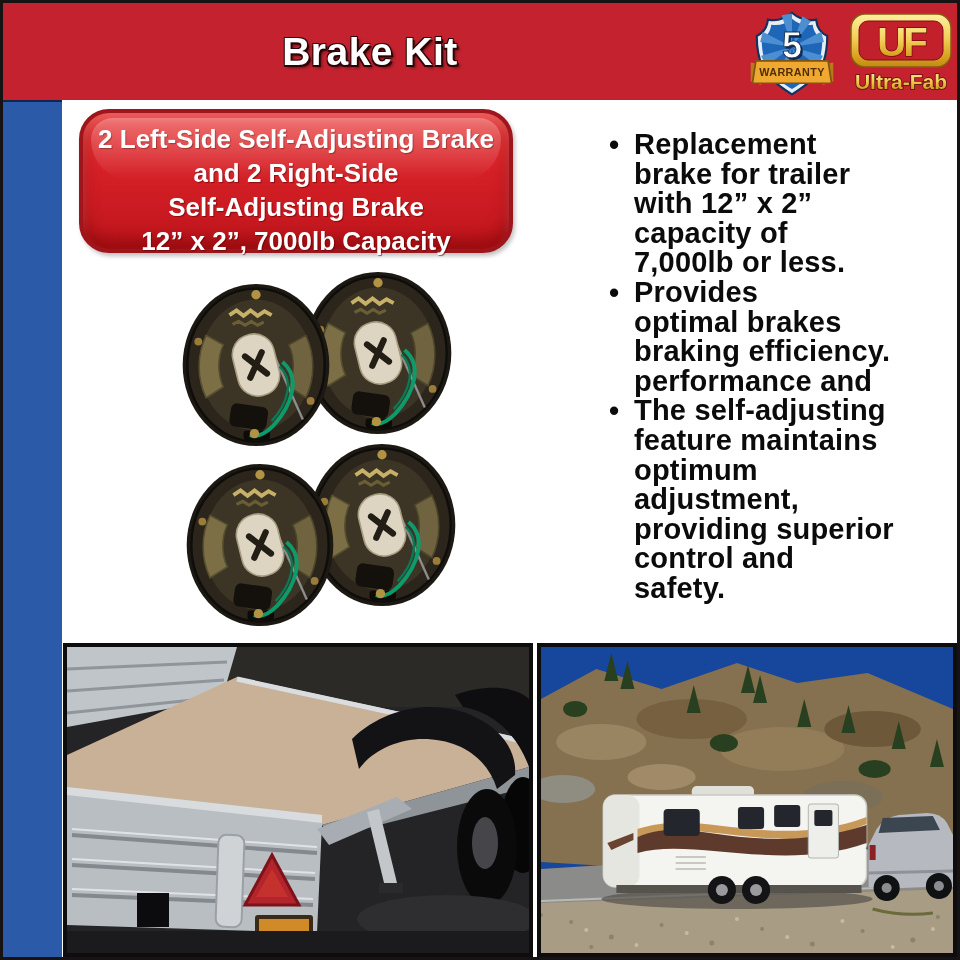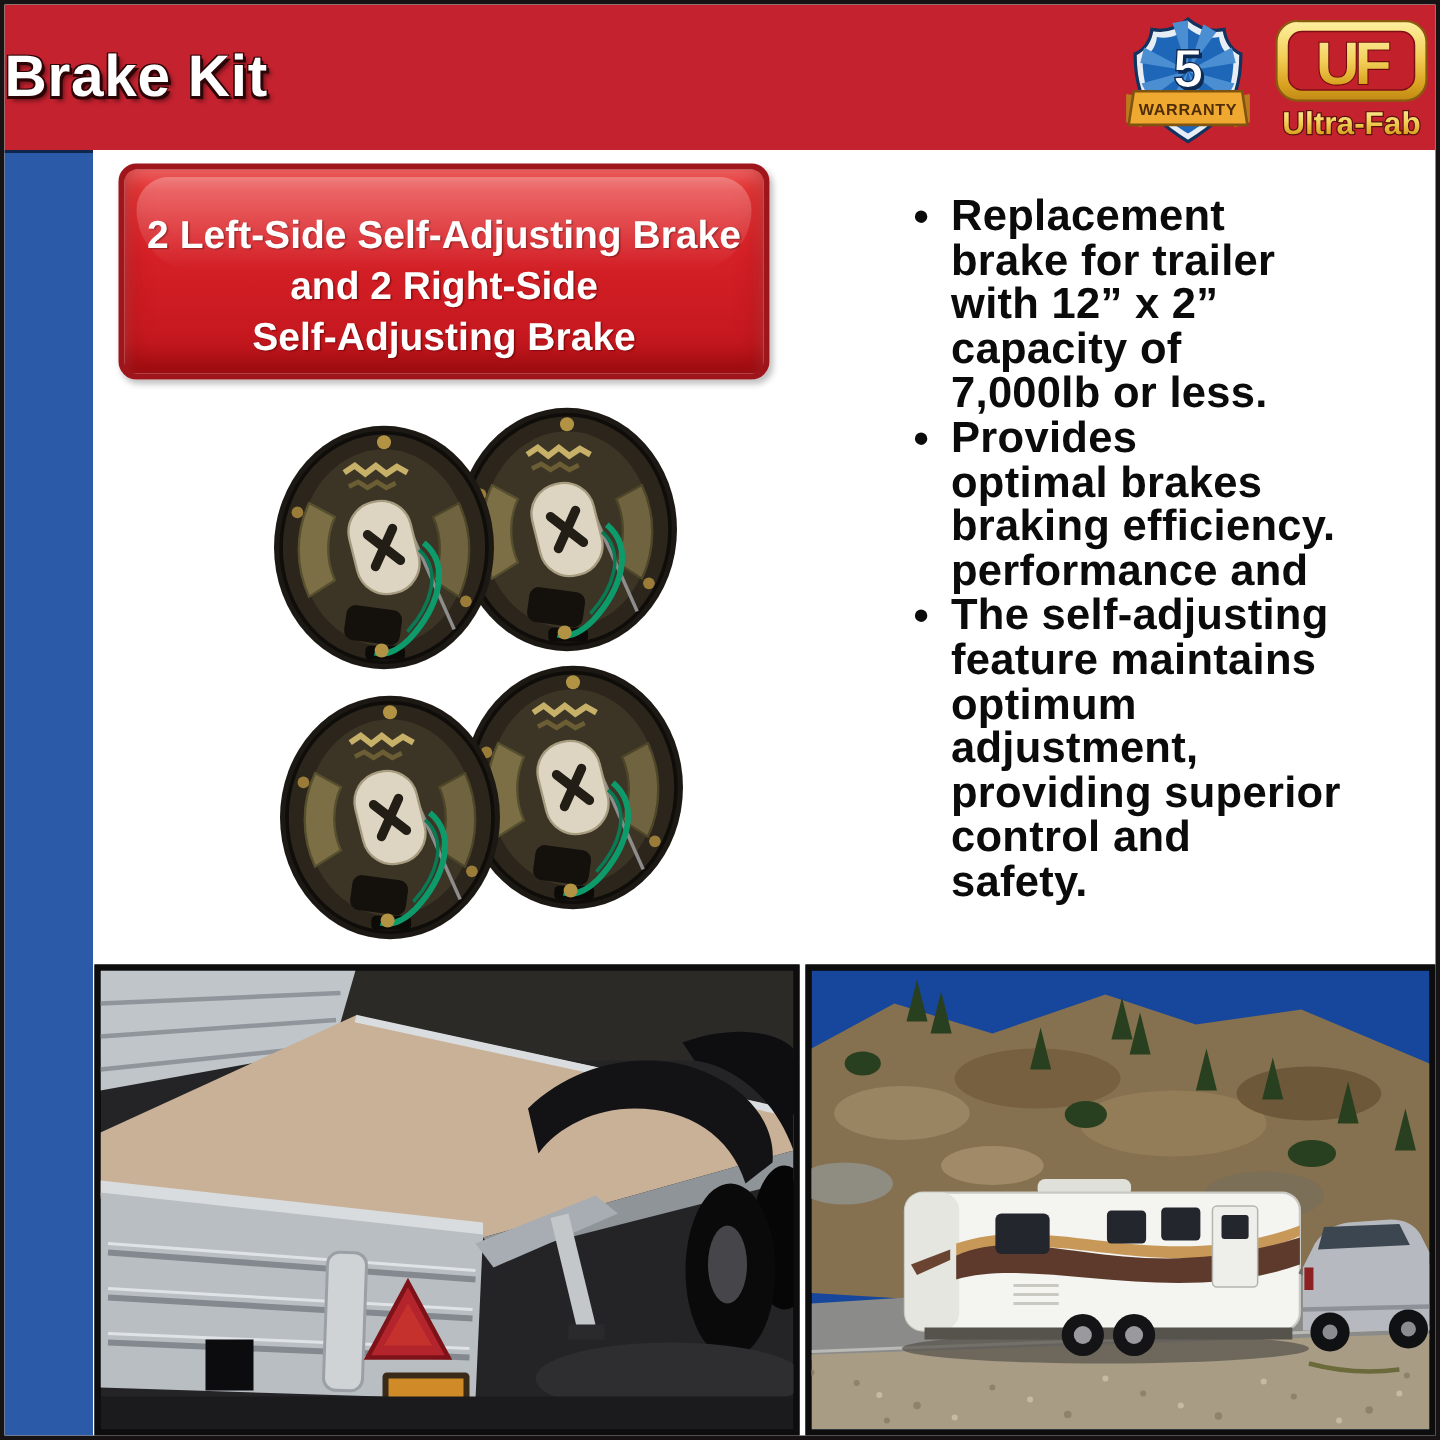--- a/index.html
+++ b/index.html
@@ -4,35 +4,35 @@
 <style>
   html,body{margin:0;padding:0;background:#888;}
   *{box-sizing:border-box;}
   .canvas{
     position:relative;width:960px;height:960px;background:#ffffff;
     border:3px solid #171314;overflow:hidden;
     font-family:"Liberation Sans", sans-serif;
   }
   
   .header{position:absolute;left:0;top:0;width:954px;height:97px;background:#c4222f;}
-  .titlewrap{position:absolute;left:0;top:0;right:220px;bottom:0;display:flex;align-items:center;justify-content:flex-start;}
+  .titlewrap{position:absolute;left:0;top:0;right:220px;bottom:0;display:flex;align-items:center;justify-content:center;}
   .title{
     color:#ffffff;font-size:39px;font-weight:bold;letter-spacing:.5px;
     text-shadow:2px 2px 0 #2e0507,-1px -1px 0 #2e0507,1px -1px 0 #2e0507,-1px 2px 0 #2e0507,3px 3px 3px rgba(0,0,0,.45);
   }
   .badge{position:absolute;left:745px;top:8px;width:88px;height:86px;}
   .logo{position:absolute;left:845px;top:8px;width:106px;height:84px;}
   svg text{font-family:"Liberation Sans", sans-serif;font-weight:bold;}
   
   .stripe{position:absolute;left:0;top:97px;width:59px;bottom:0;background:#2b5aa9;border-top:2px solid #10264d;}
   
   .callout{
     position:absolute;left:76px;top:106px;width:434px;height:144px;
     background:linear-gradient(180deg,#ea3a39 0%,#d41f26 45%,#c0151c 100%);
-    border:4px solid #9e151c;border-radius:12px;
+    border:4px solid #9e151c;border-radius:30px;
     box-shadow:inset 0 -10px 16px rgba(110,0,0,.5), inset 0 6px 10px rgba(255,255,255,.22), 2px 3px 4px rgba(0,0,0,.25);
     display:flex;flex-direction:column;justify-content:center;align-items:center;
     padding-top:18px;
   }
   .callout::before{
     content:"";position:absolute;left:8px;right:8px;top:5px;height:46%;
     border-radius:24px 24px 46px 46px;
     background:linear-gradient(rgba(255,255,255,.28),rgba(255,255,255,0));
     pointer-events:none;
   }
@@ -102,20 +102,21 @@
       <text x="53" y="77" font-size="21" text-anchor="middle" fill="url(#gold)" stroke="#5a100c" stroke-width="1.6" paint-order="stroke">Ultra-Fab</text>
     </svg>
   </div>
 
   <div class="stripe"></div>
 
   <div class="callout">
     <div class="callout-line">2 Left-Side Self-Adjusting Brake</div>
     <div class="callout-line">and 2 Right-Side</div>
     <div class="callout-line">Self-Adjusting Brake</div>
+    <div class="callout-line">12” x 2”, 7000lb Capacity</div>
   </div>
 
   <ul class="features">
     <li>
       <div class="fl">Replacement</div>
       <div class="fl">brake for trailer</div>
       <div class="fl">with 12” x 2”</div>
       <div class="fl">capacity of</div>
       <div class="fl">7,000lb or less.</div>
     </li>

